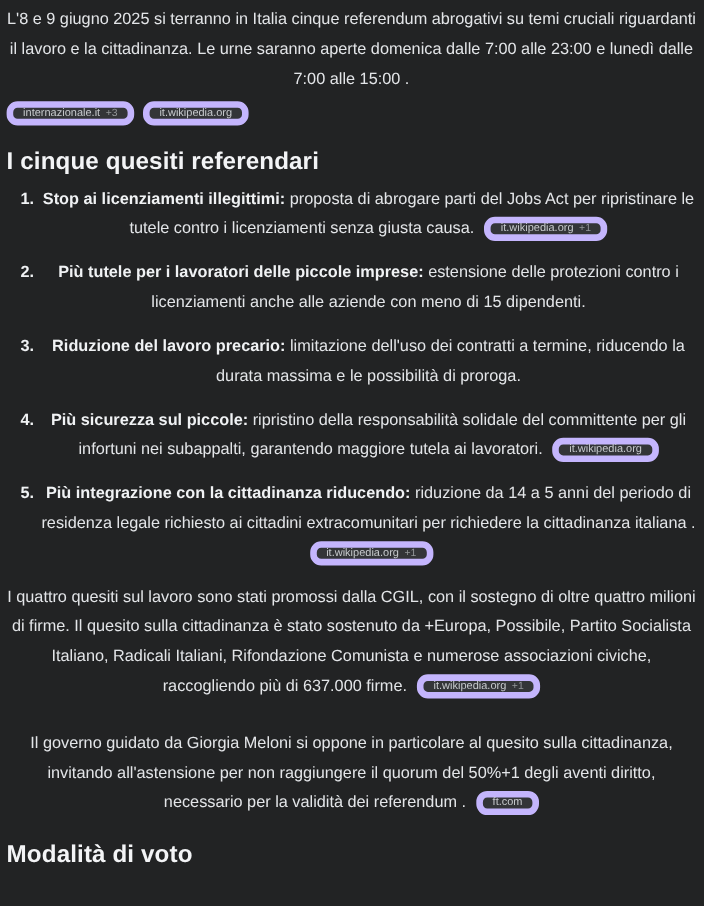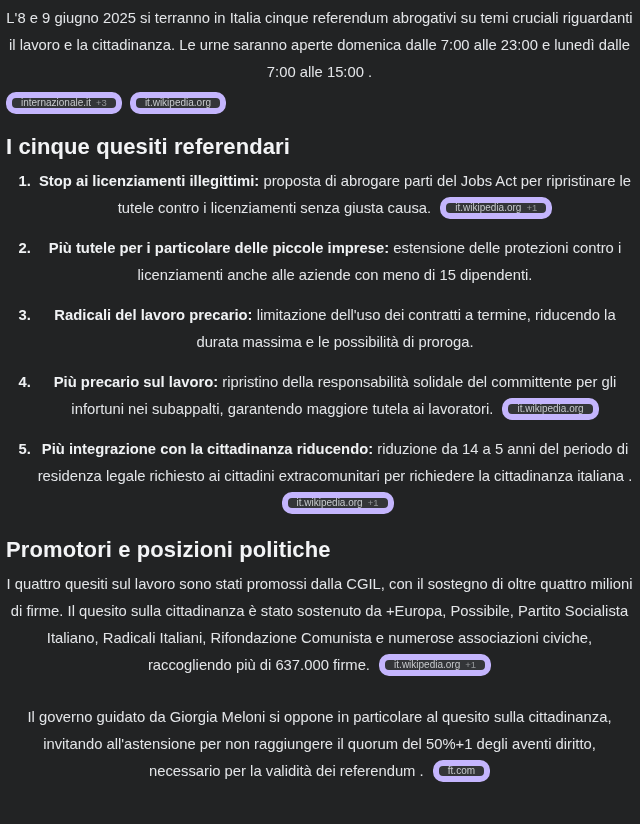--- a/index.html
+++ b/index.html
@@ -59,58 +59,58 @@
   <ol class="quesiti-list">
     <li>
       <b class="lead">Stop ai licenziamenti illegittimi:</b>
       <span>proposta di abrogare parti del Jobs Act per ripristinare le tutele contro i licenziamenti senza giusta causa.</span>
       <span class="badge inline-badge">
           <span>it.wikipedia.org</span>
           <span class="plus">+1</span>
         </span>
     </li>
     <li>
-      <b class="lead">Più tutele per i particolare delle piccole imprese:</b>
+      <b class="lead">Più tutele per i lavoratori delle piccole imprese:</b>
       <span>estensione delle protezioni contro i licenziamenti anche alle aziende con meno di 15 dipendenti.</span>
     </li>
     <li>
-      <b class="lead">Radicali del lavoro precario:</b>
+      <b class="lead">Riduzione del lavoro precario:</b>
       <span>limitazione dell'uso dei contratti a termine, riducendo la durata massima e le possibilità di proroga.</span>
     </li>
     <li>
-      <b class="lead">Più precario sul lavoro:</b>
+      <b class="lead">Più sicurezza sul piccole:</b>
       <span>ripristino della responsabilità solidale del committente per gli infortuni nei subappalti, garantendo maggiore tutela ai lavoratori.</span>
       <span class="badge inline-badge">
           <span>it.wikipedia.org</span>
         </span>
     </li>
     <li>
       <b class="lead">Più integrazione con la cittadinanza riducendo:</b>
       <span>riduzione da 14 a 5 anni del periodo di residenza legale richiesto ai cittadini extracomunitari per richiedere la cittadinanza italiana .</span>
       <span class="badge inline-badge">
           <span>it.wikipedia.org</span>
           <span class="plus">+1</span>
         </span>
     </li>
   </ol>
 
-  <h2 class="section-heading">Promotori e posizioni politiche</h2>
 
   <p class="para" style="margin-bottom:25px;"><span>I quattro quesiti sul lavoro sono stati promossi dalla CGIL, con il sostegno di oltre quattro milioni di firme. Il quesito sulla cittadinanza è stato sostenuto da +Europa, Possibile, Partito Socialista Italiano, Radicali Italiani, Rifondazione Comunista e numerose associazioni civiche, raccogliendo più di 637.000 firme.</span>
     <span class="badge inline-badge">
         <span>it.wikipedia.org</span>
         <span class="plus">+1</span>
       </span>
   </p>
 
   <p class="para"><span>Il governo guidato da Giorgia Meloni si oppone in particolare al quesito sulla cittadinanza, invitando all'astensione per non raggiungere il quorum del 50%+1 degli aventi diritto, necessario per la validità dei referendum .</span>
     <span class="badge inline-badge">
         <span>ft.com</span>
       </span>
   </p>
 
+  <h2 class="section-heading">Modalità di voto</h2>
 
   <p class="para">
     
     
   </p>
 
 </div>
 
 </body></html>

